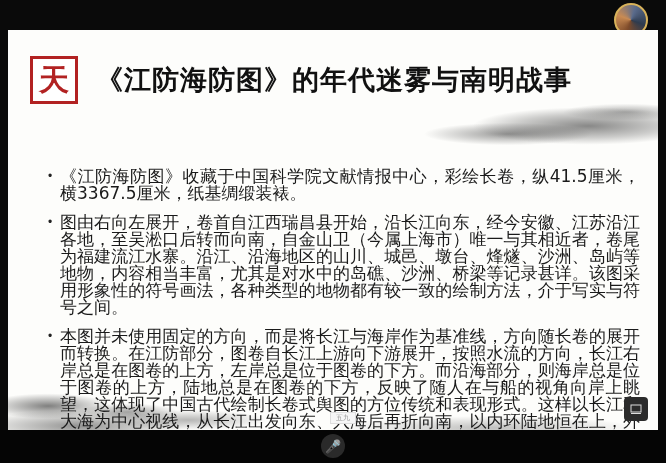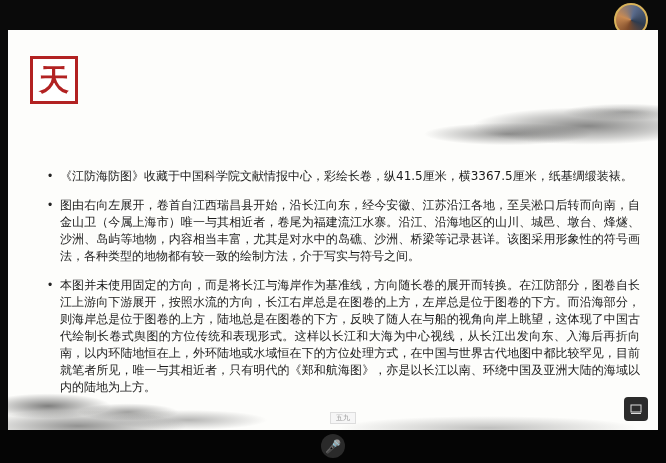--- a/index.html
+++ b/index.html
@@ -114,21 +114,21 @@
   .dot {
     width: 12px;
     flex: 0 0 12px;
     font-size: 12px;
     line-height: 17px;
     color: #222;
   }
   .btext {
     flex: 1;
     font-family: "DejaVu Sans", sans-serif;
-    font-size: 12px;
+    font-size: 17px;
     line-height: 17px;
     color: #1a1a1a;
     text-align: justify;
     text-justify: inter-ideograph;
   }
 
   
   .avatar {
     position: absolute;
     right: 18px;
@@ -213,20 +213,21 @@
   <div class="avatar"></div>
   <div class="avatar-label">小山羊天 · 名原版</div>
 
   <div id="slide">
     <div class="ink-top"></div>
     <div class="ink-bottom"></div>
     <div class="ink-left"></div>
 
     <div class="title-row">
       <div class="seal">天</div>
+      <div class="title-text">《江防海防图》的年代迷雾与南明战事</div>
     </div>
 
     <div class="body">
       <div class="bullet">
         <div class="dot">•</div>
         <div class="btext">《江防海防图》收藏于中国科学院文献情报中心，彩绘长卷，纵41.5厘米，横3367.5厘米，纸基绸缎装裱。</div>
       </div>
       <div class="bullet">
         <div class="dot">•</div>
         <div class="btext">图由右向左展开，卷首自江西瑞昌县开始，沿长江向东，经今安徽、江苏沿江各地，至吴淞口后转而向南，自金山卫（今属上海市）唯一与其相近者，卷尾为福建流江水寨。沿江、沿海地区的山川、城邑、墩台、烽燧、沙洲、岛屿等地物，内容相当丰富，尤其是对水中的岛礁、沙洲、桥梁等记录甚详。该图采用形象性的符号画法，各种类型的地物都有较一致的绘制方法，介于写实与符号之间。</div>

